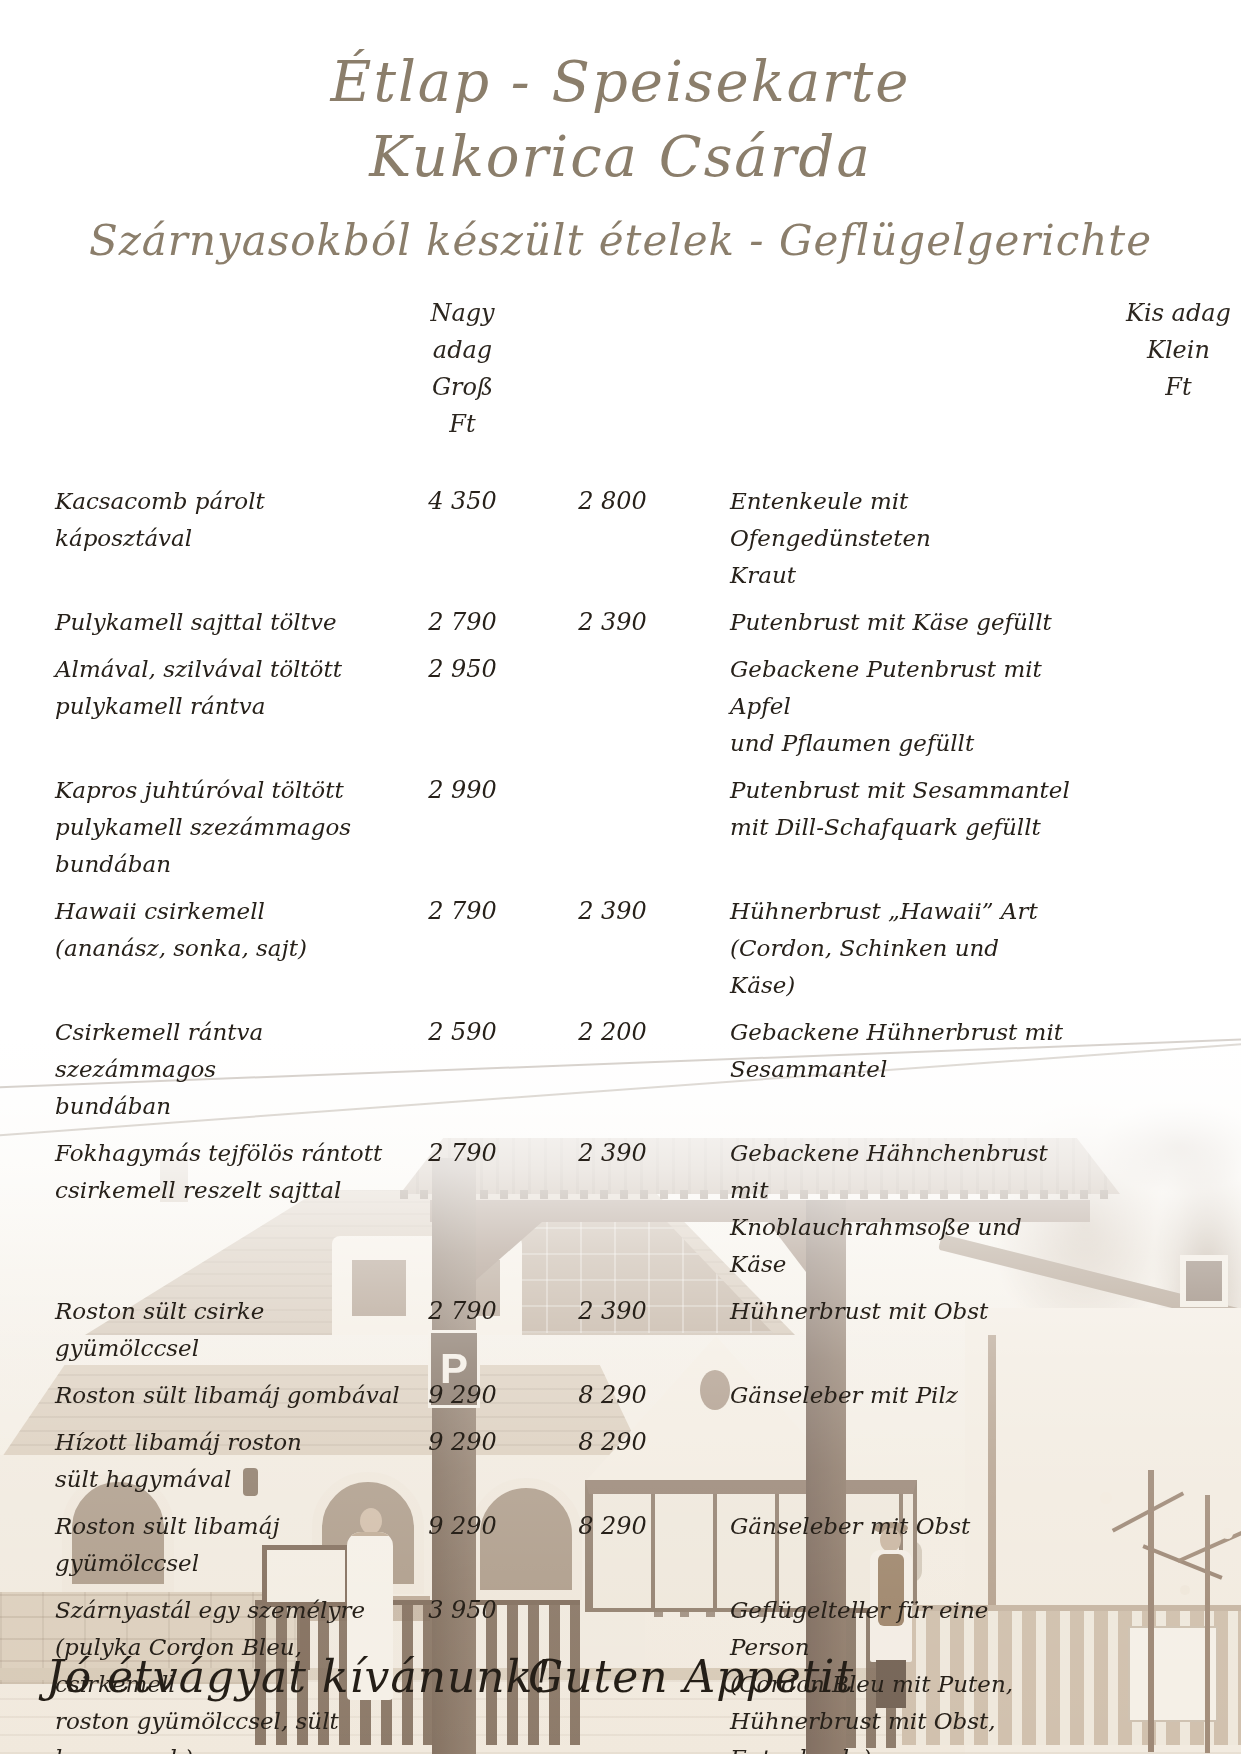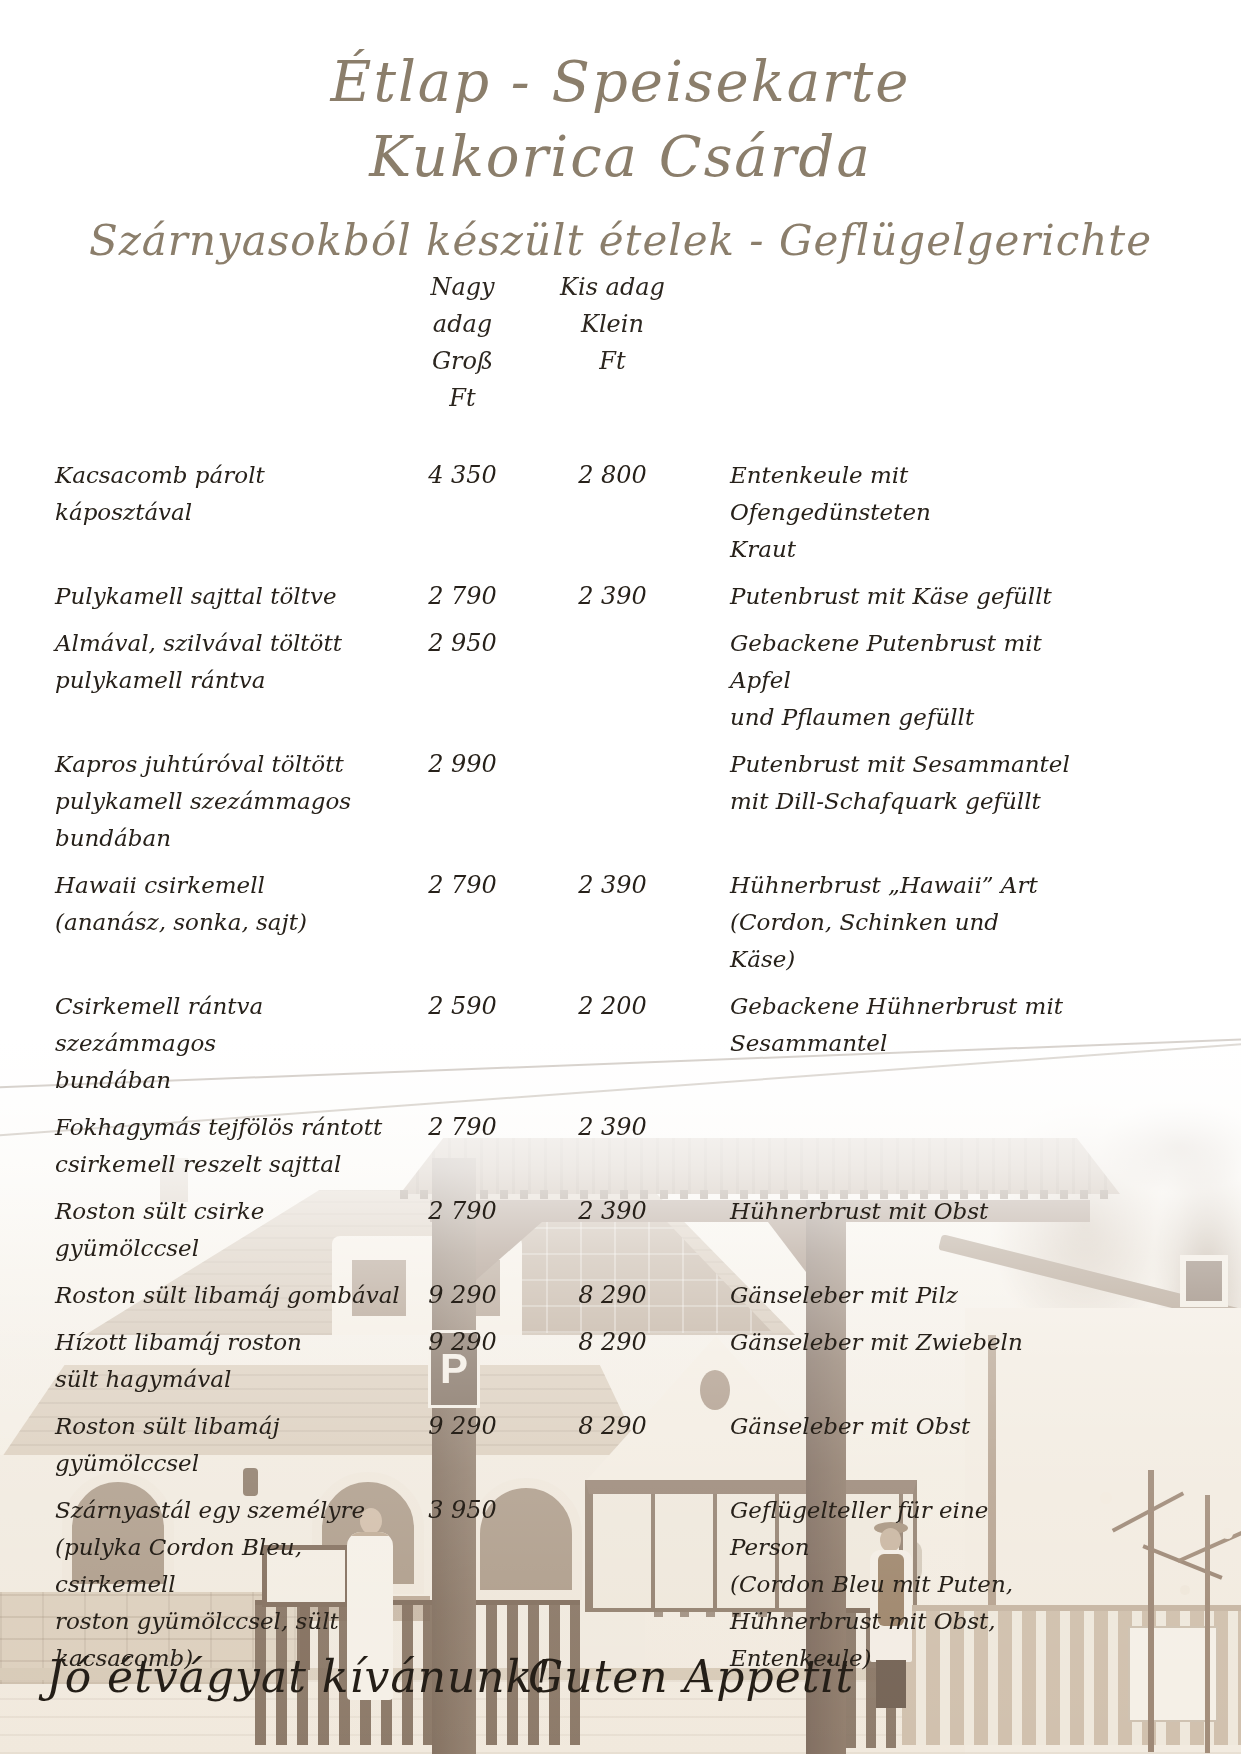--- a/index.html
+++ b/index.html
@@ -7,22 +7,22 @@
   .page { position:relative; width:1241px; height:1754px; background:#fff; overflow:hidden;
           font-family:"DejaVu Serif", serif; }
 
   
   .content { position:relative; z-index:5; padding-top:44px; }
   .title-line { text-align:center; font-style:italic; font-weight:400; color:#8b7e6b;
                 font-size:56px; line-height:1.34; letter-spacing:2px; }
   .section-title { text-align:center; font-style:italic; color:#8b7e6b; font-size:42px;
                    margin-top:20px; line-height:1.3; letter-spacing:1px; }
 
-  .cols-header { display:flex; padding-left:55px; font-style:italic;
-                 font-size:24px; color:#2c261f; }
+  .cols-header { display:flex; margin-top:26px; padding-left:55px; font-style:italic;
+                 font-size:24px; color:#2c261f;justify-content:space-between; }
   .colh { text-align:center; line-height:37px; }
   .colh.large { width:115px; margin-left:350px; }
   .colh.small { width:125px; margin-left:30px; }
 
   .menu-table { margin-top:40px; padding-left:55px; font-style:italic; font-size:23px;
                 color:#27211a; }
   .row { display:flex; align-items:flex-start; margin-bottom:10px; }
   .cell { line-height:37px; }
   .hu { width:350px; white-space:pre-line; }
   .pl { width:115px; text-align:center; white-space:nowrap; font-size:24px; }
@@ -312,39 +312,40 @@
         <div class="cell pl">2 590</div>
         <div class="cell ps">2 200</div>
         <div class="cell de">Gebackene Hühnerbrust mit
 Sesammantel</div>
       </div>
       <div class="row">
         <div class="cell hu">Fokhagymás tejfölös rántott
 csirkemell reszelt sajttal</div>
         <div class="cell pl">2 790</div>
         <div class="cell ps">2 390</div>
+        <div class="cell de">Gebackene Hähnchenbrust mit
+Knoblauchrahmsoße und Käse</div>
       </div>
       <div class="row">
         <div class="cell hu">Roston sült csirke gyümölccsel</div>
         <div class="cell pl">2 790</div>
         <div class="cell ps">2 390</div>
         <div class="cell de">Hühnerbrust mit Obst</div>
       </div>
       <div class="row">
         <div class="cell hu">Roston sült libamáj gombával</div>
         <div class="cell pl">9 290</div>
         <div class="cell ps">8 290</div>
         <div class="cell de">Gänseleber mit Pilz</div>
       </div>
       <div class="row">
         <div class="cell hu">Hízott libamáj roston
 sült hagymával</div>
         <div class="cell pl">9 290</div>
         <div class="cell ps">8 290</div>
-        <div class="cell de">Gänseleber mit Zwiebeln</div>
       </div>
       <div class="row">
         <div class="cell hu">Roston sült libamáj gyümölccsel</div>
         <div class="cell pl">9 290</div>
         <div class="cell ps">8 290</div>
         <div class="cell de">Gänseleber mit Obst</div>
       </div>
       <div class="row">
         <div class="cell hu">Szárnyastál egy személyre
 (pulyka Cordon Bleu, csirkemell

